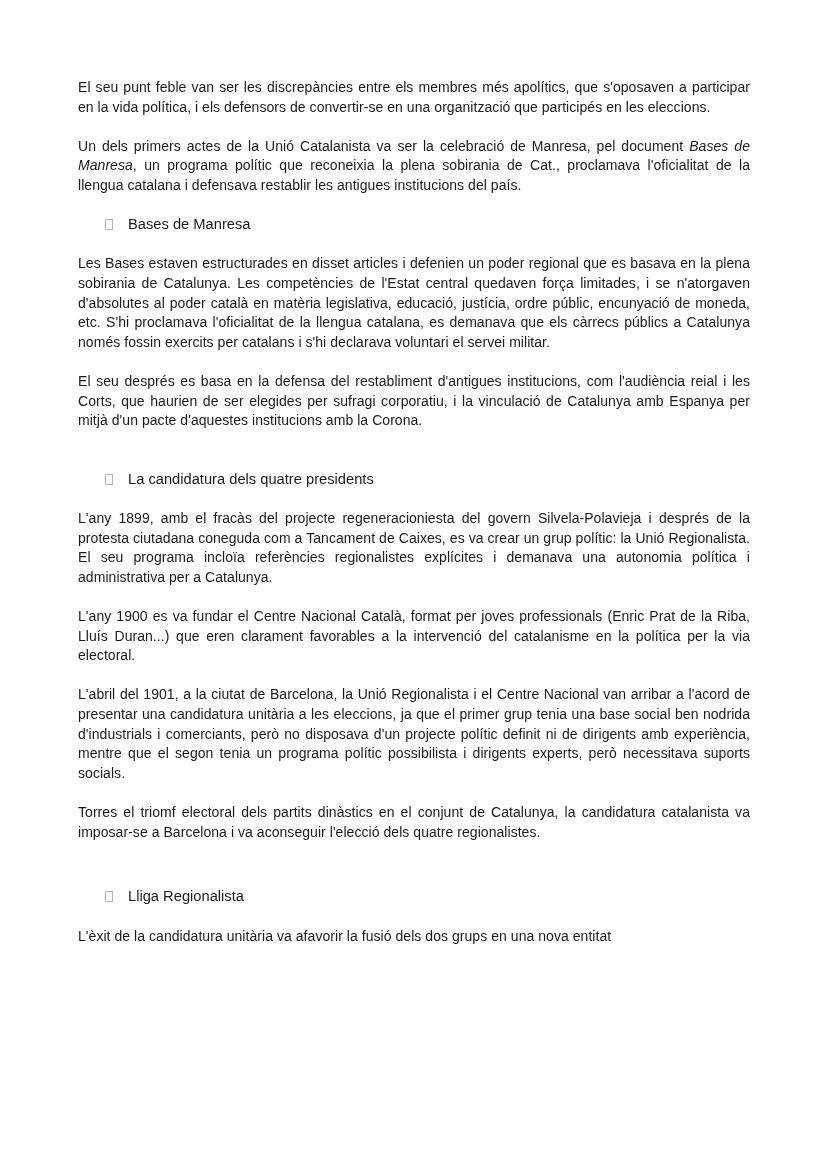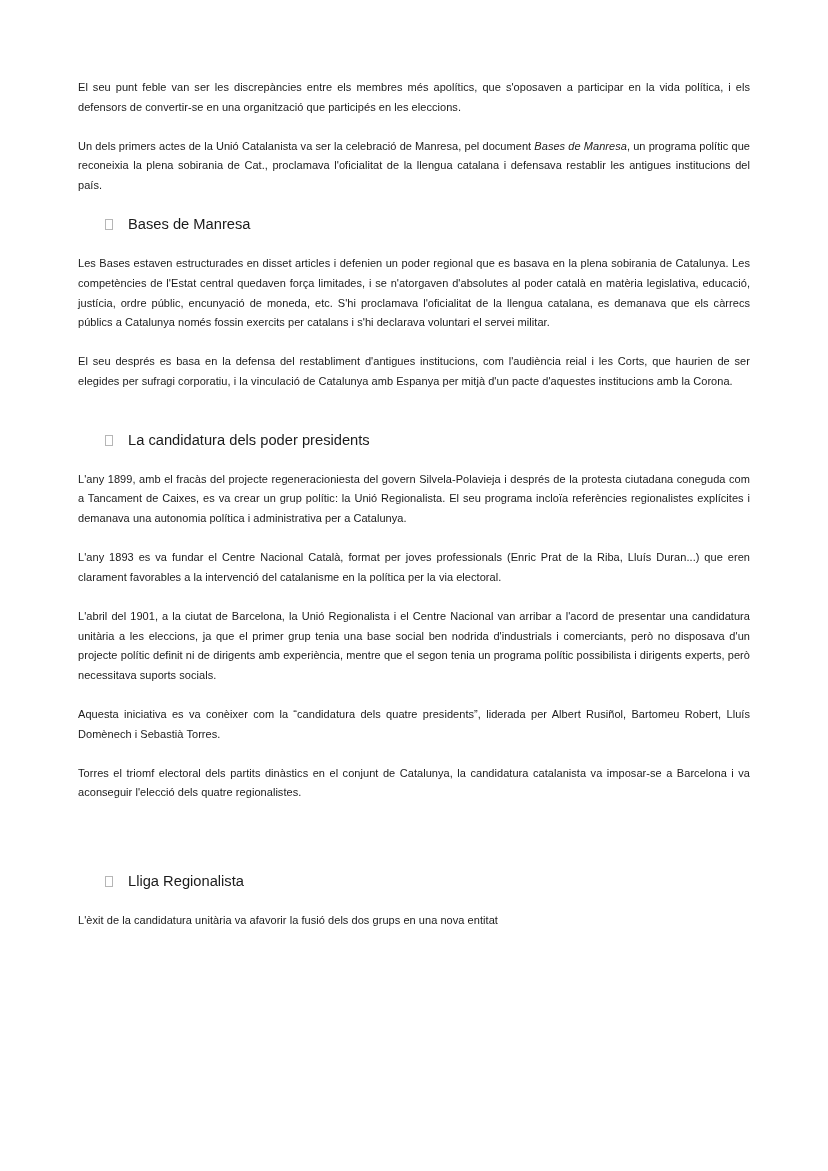--- a/index.html
+++ b/index.html
@@ -19,21 +19,21 @@
     box-sizing: border-box;
     overflow: hidden;
   }
   .content {
     position: absolute;
     left: 78px;
     top: 78px;
     width: 672px;
   }
   .para {
-    font-size: 11px;
+    font-size: 14px;
     line-height: 19.6px;
     color: #1a1a1a;
     text-align: justify;
     text-justify: inter-word;
     margin: 0 0 19.6px 0;
     letter-spacing: 0.05px;
     -webkit-hyphens: none;
     hyphens: none;
   }
   .para:last-child {
@@ -46,21 +46,21 @@
   .heading {
     display: flex;
     align-items: baseline;
     margin: 0 0 19.6px 0;
     padding-left: 27px;
     font-size: 14.7px;
     line-height: 19.6px;
     color: #1a1a1a;
   }
   .heading-gap-top {
-    margin-top: 30px;
+    margin-top: 6px;
     text-align: right;
   }
   .bullet-box {
     display: inline-block;
     width: 8px;
     height: 11px;
     border: 1px solid #b6b6b6;
     box-sizing: border-box;
     flex: 0 0 auto;
     position: relative;
@@ -90,30 +90,29 @@
     </div>
 
     <p class="para">Les Bases estaven estructurades en disset articles i defenien un poder regional que es basava en la plena sobirania de Catalunya. Les competències de l'Estat central quedaven força limitades, i se n'atorgaven d'absolutes al poder català en matèria legislativa, educació, justícia, ordre públic, encunyació de moneda, etc. S'hi proclamava l'oficialitat de la llengua catalana, es demanava que els càrrecs públics a Catalunya només fossin exercits per catalans i s'hi declarava voluntari el servei militar.</p>
 
     <p class="para">El seu després es basa en la defensa del restabliment d'antigues institucions, com l'audiència reial i les Corts, que haurien de ser elegides per sufragi corporatiu, i la vinculació de Catalunya amb Espanya per mitjà d'un pacte d'aquestes institucions amb la Corona.</p>
 
     <div class="spacer-line"></div>
 
     <div class="heading">
       <span class="bullet-box"></span>
-      <span class="heading-label">La candidatura dels poder presidents</span>
+      <span class="heading-label">La candidatura dels quatre presidents</span>
     </div>
 
     <p class="para">L'any 1899, amb el fracàs del projecte regeneracioniesta del govern Silvela-Polavieja i després de la protesta ciutadana coneguda com a Tancament de Caixes, es va crear un grup polític: la Unió Regionalista. El seu programa incloïa referències regionalistes explícites i demanava una autonomia política i administrativa per a Catalunya.</p>
 
-    <p class="para">L'any 1893 es va fundar el Centre Nacional Català, format per joves professionals (Enric Prat de la Riba, Lluís Duran...) que eren clarament favorables a la intervenció del catalanisme en la política per la via electoral.</p>
+    <p class="para">L'any 1900 es va fundar el Centre Nacional Català, format per joves professionals (Enric Prat de la Riba, Lluís Duran...) que eren clarament favorables a la intervenció del catalanisme en la política per la via electoral.</p>
 
     <p class="para">L'abril del 1901, a la ciutat de Barcelona, la Unió Regionalista i el Centre Nacional van arribar a l'acord de presentar una candidatura unitària a les eleccions, ja que el primer grup tenia una base social ben nodrida d'industrials i comerciants, però no disposava d'un projecte polític definit ni de dirigents amb experiència, mentre que el segon tenia un programa polític possibilista i dirigents experts, però necessitava suports socials.</p>
 
-    <p class="para">Aquesta iniciativa es va conèixer com la “candidatura dels quatre presidents”, liderada per Albert Rusiñol, Bartomeu Robert, Lluís Domènech i Sebastià Torres.</p>
 
     <p class="para">Torres el triomf electoral dels partits dinàstics en el conjunt de Catalunya, la candidatura catalanista va imposar-se a Barcelona i va aconseguir l'elecció dels quatre regionalistes.</p>
 
     <div class="spacer-line"></div>
 
     <div class="heading heading-gap-top">
       <span class="bullet-box"></span>
       <span class="heading-label">Lliga Regionalista</span>
     </div>
 

